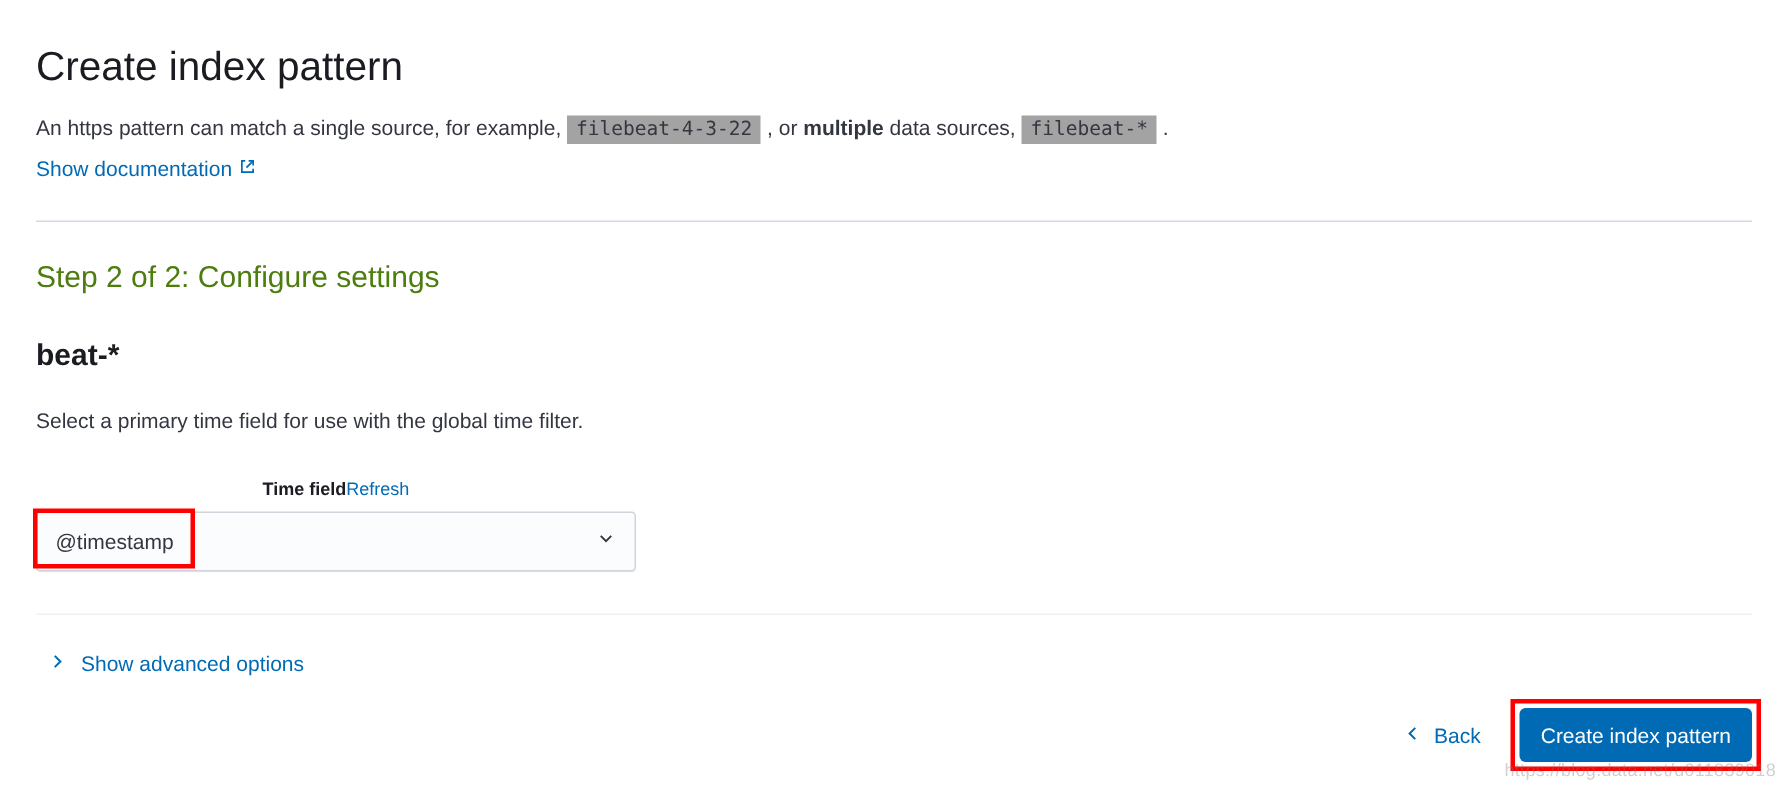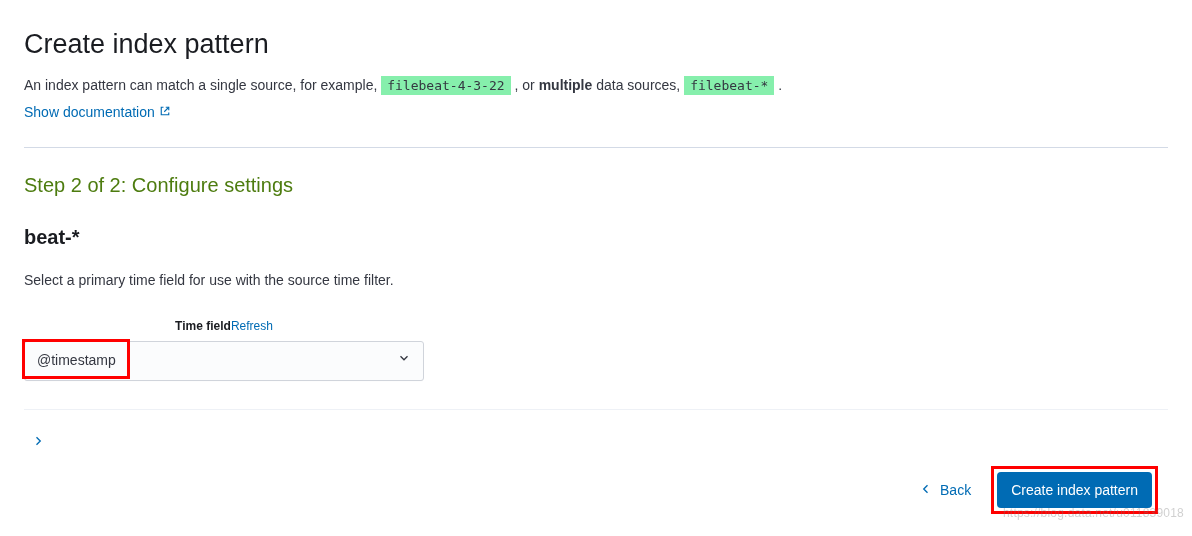--- a/index.html
+++ b/index.html
@@ -20,21 +20,21 @@
       color: #1a1c21;
       margin-bottom: 10px;
     }
     .subtitle {
       font-size: 14px;
       color: #343741;
       margin-bottom: 6px;
     }
     .code {
       font-family: "Menlo", "Consolas", monospace;
-      background: #86efac;
+      background: #a3a3a3;
       padding: 2px 6px;
       font-size: 13px;
       color: #343741;
     }
     .link {
       color: #006bb4;
       text-decoration: none;
       cursor: pointer;
       display: inline-flex;
       align-items: center;
@@ -112,21 +112,21 @@
       align-items: center;
       gap: 10px;
       color: #006bb4;
       cursor: pointer;
       font-size: 14px;
       margin-left: 8px;
     }
     .adv-row svg { width: 12px; height: 12px; }
     .footer {
       position: absolute;
-      right: 40px;
+      right: 24px;
       bottom: 28px;
       display: flex;
       align-items: center;
       gap: 16px;
     }
     .back-btn {
       display: inline-flex;
       align-items: center;
       gap: 8px;
       color: #006bb4;
@@ -156,21 +156,21 @@
       letter-spacing: 0.2px;
     }
   </style>
 </head>
 <body>
 
 
 
 <h1 class="page-title">Create index pattern</h1>
 <p class="subtitle">
-  <span>An index pattern can match a single source, for example, </span>
+  <span>An https pattern can match a single source, for example, </span>
   <code class="code">filebeat-4-3-22</code>
   <span> , or </span>
   <strong>multiple</strong>
   <span> data sources, </span>
   <code class="code">filebeat-*</code>
   <span> .</span>
 </p>
 <a class="link">
   <span>Show documentation</span>
   <span class="ext-icon">
@@ -179,21 +179,21 @@
         <path d="M9 3h4v4"></path>
         <path d="M13 3L7 9"></path>
     </svg>
   </span>
 </a>
 
 <hr class="divider">
 
 <h2 class="step-title">Step 2 of 2: Configure settings</h2>
 <div class="pattern-name">beat-*</div>
-<p class="help-text">Select a primary time field for use with the source time filter.</p>
+<p class="help-text">Select a primary time field for use with the global time filter.</p>
 
 <div class="form-row">
   <div class="label-row">
     <span class="field-label">Time field</span>
     <span class="refresh-link">Refresh</span>
   </div>
   <div class="select-wrap" style="position:relative;gap:40px;">
     <span class="value">@timestamp</span>
     <span>
       <svg class="chevron" viewBox="0 0 16 16" fill="none" stroke="#343741" stroke-width="1.5">
@@ -205,20 +205,21 @@
 </div>
 
 <hr class="hr2">
 
 <div class="adv-row">
   <span>
     <svg viewBox="0 0 16 16" fill="none" stroke="#006bb4" stroke-width="1.8">
       <path d="M6 3l5 5-5 5"></path>
     </svg>
   </span>
+  <span>Show advanced options</span>
 </div>
 
 <div class="footer">
   <button class="back-btn">
     <span>
       <svg viewBox="0 0 16 16" fill="none" stroke="#006bb4" stroke-width="1.8">
         <path d="M10 3L5 8l5 5"></path>
       </svg>
     </span>
     <span>Back</span>

